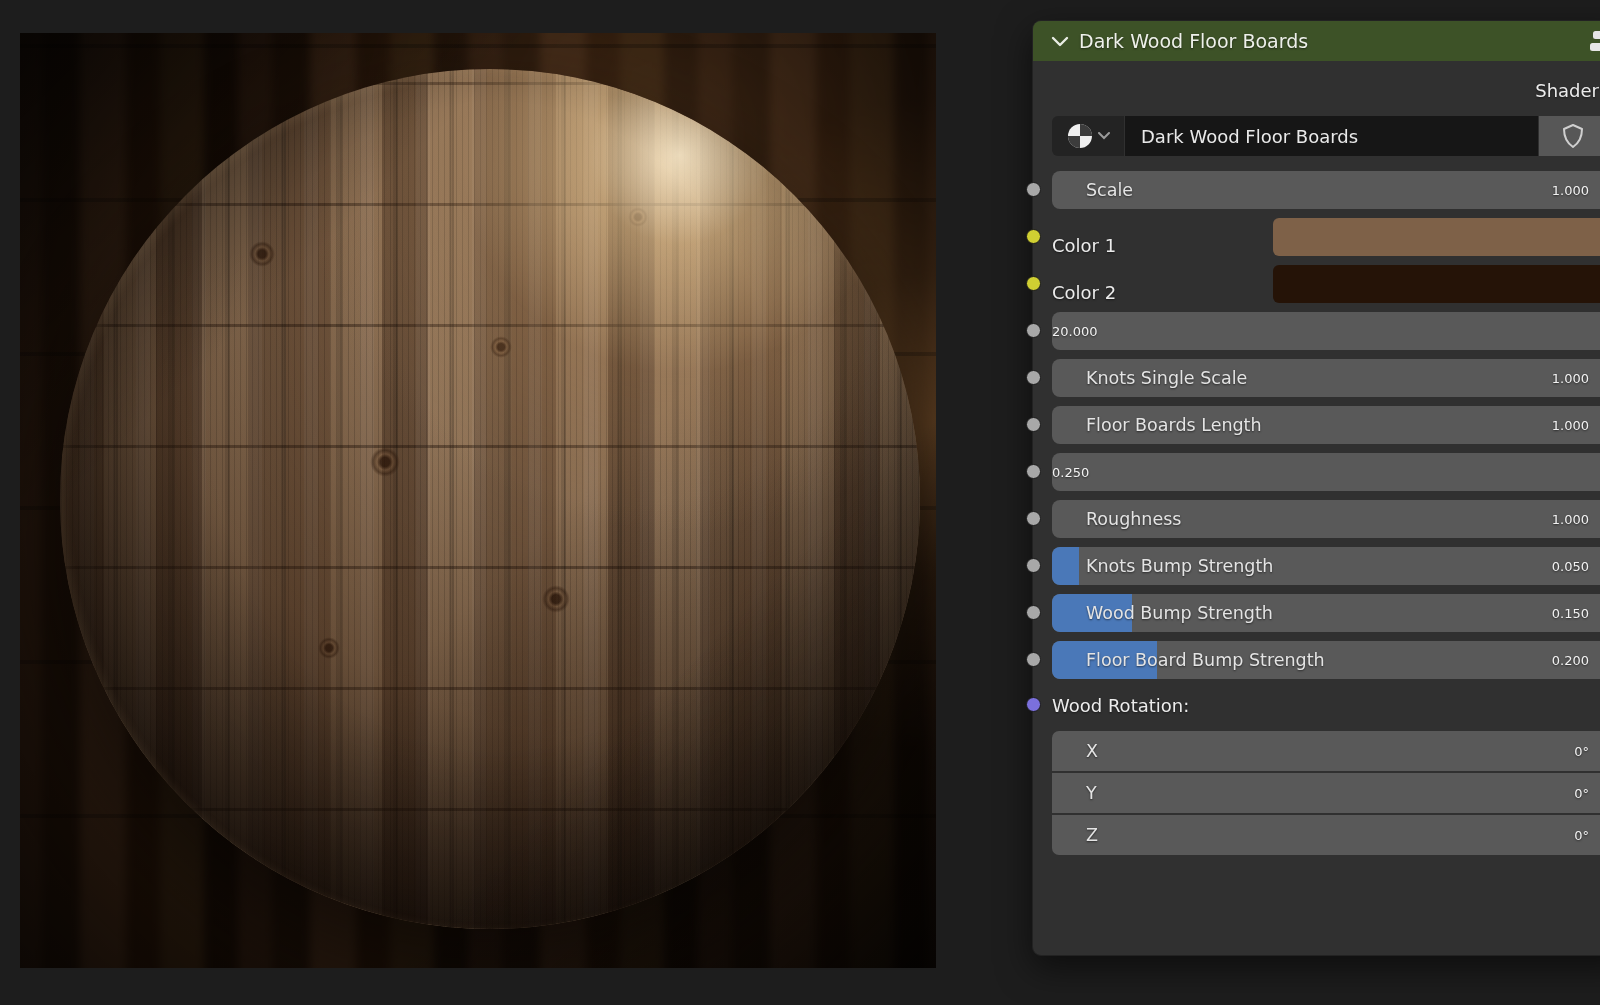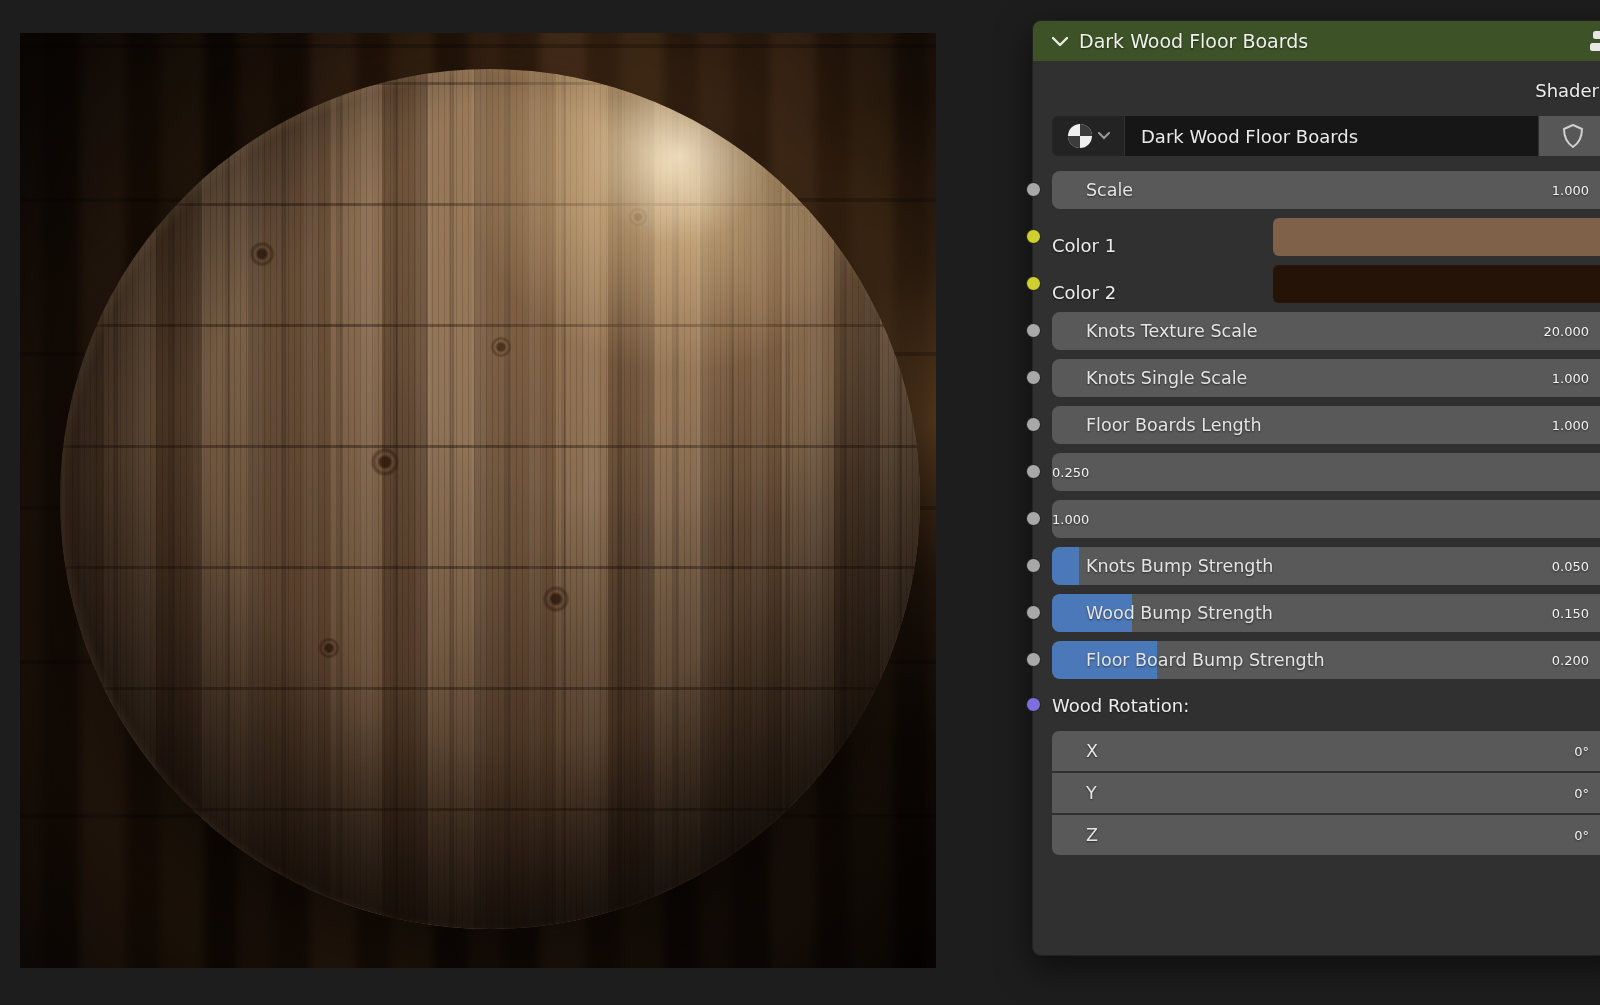--- a/index.html
+++ b/index.html
@@ -184,21 +184,20 @@
 
       <div class="row crow">
         <span class="socket in-socket s-color"></span>
         <span class="clabel">Color 2</span>
         <button class="swatch sw2"></button>
       </div>
 
       <div class="row">
         <span class="socket in-socket s-float"></span>
         <div class="field">
-          <span class="flabel">Knots Texture Scale</span>
           <span class="fvalue">20.000</span>
         </div>
       </div>
 
       <div class="row">
         <span class="socket in-socket s-float"></span>
         <div class="field">
           <span class="flabel">Knots Single Scale</span>
           <span class="fvalue">1.000</span>
         </div>
@@ -216,20 +215,21 @@
         <span class="socket in-socket s-float"></span>
         <div class="field">
           <span class="fvalue">0.250</span>
         </div>
       </div>
 
 
       <div class="row">
         <span class="socket in-socket s-float"></span>
         <div class="field">
+          <span class="flabel">Roughness</span>
           <span class="fvalue">1.000</span>
         </div>
       </div>
 
       <div class="row">
         <span class="socket in-socket s-float"></span>
         <div class="field">
           <span class="fill" style="width: 4.8%;"></span>
           <span class="flabel">Knots Bump Strength</span>
           <span class="fvalue">0.050</span>

